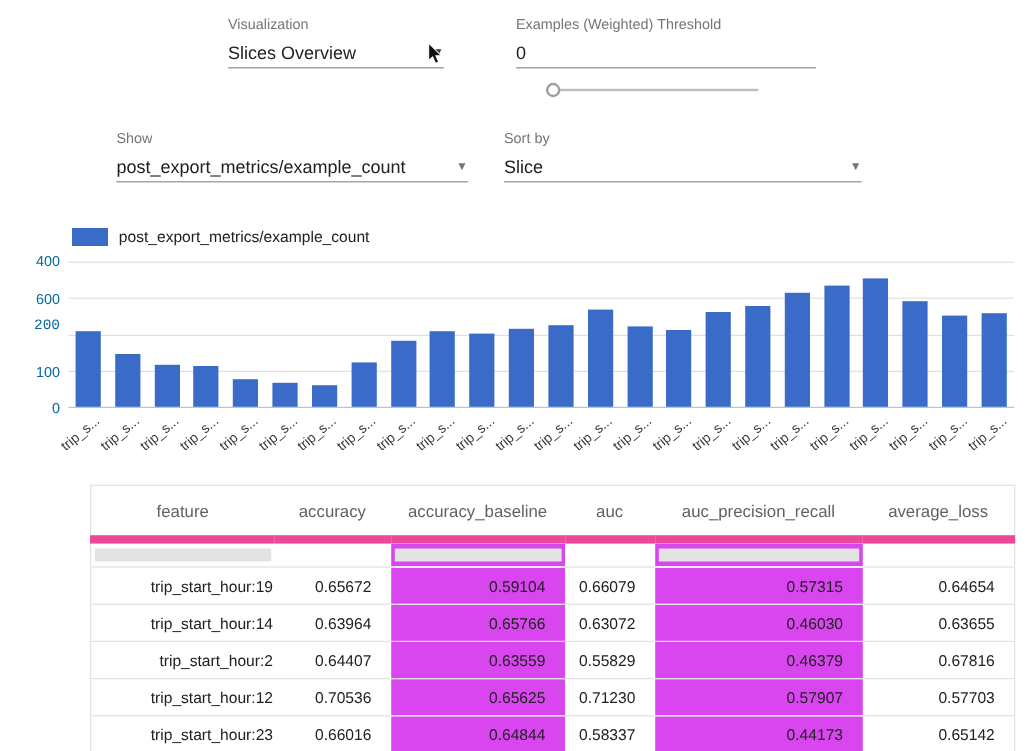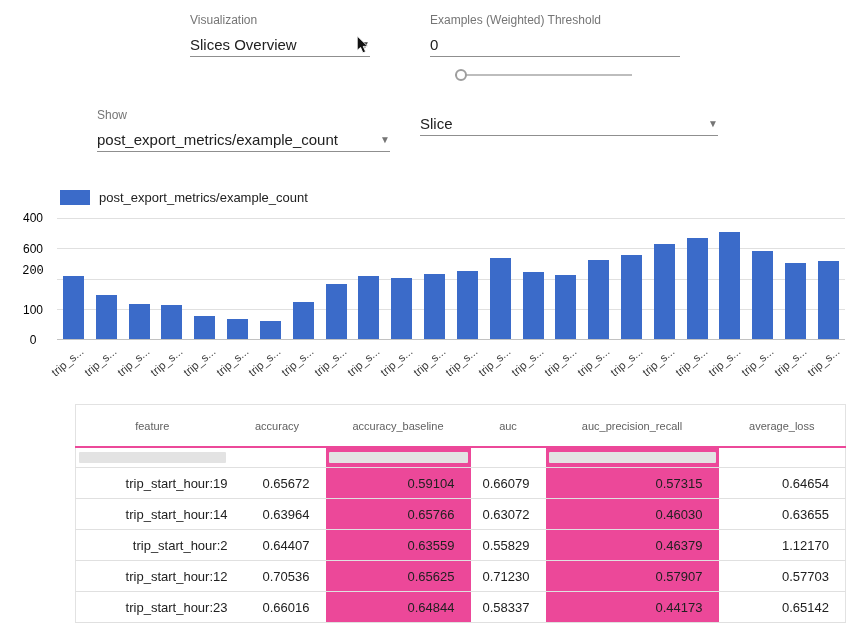--- a/index.html
+++ b/index.html
@@ -37,47 +37,47 @@
   #cursor{left:356px;top:35px;width:13px;height:20px;z-index:50}
 
   
   #legend{left:60px;top:190px;display:flex;align-items:center;gap:9px}
   #legend .swatch{width:30px;height:15px;display:inline-block}
   #legend .legend-text{font-size:13px;color:#212121}
 
   #plot{left:57px;top:218px;width:788px;height:122px}
   .grid{position:absolute;left:0;right:0;height:1px;background:#e0e0e0}
   .grid.base{background:#c2c2c2}
-  .ylab{position:absolute;width:34px;left:-41px;text-align:center;font-size:12px;color:#000000;line-height:14px}
+  .ylab{position:absolute;width:34px;left:-41px;text-align:right;font-size:12px;color:#0369a1;line-height:14px}
   #bars{position:absolute;left:0;right:0;top:0;bottom:1px;display:flex}
   .slot{flex:1;display:flex;align-items:flex-end;justify-content:center;height:100%}
   .bar{width:21px}
   .xlab{
     position:absolute;top:127px;font-size:11.5px;color:#3a3a3a;white-space:nowrap;
     transform:translateX(-100%) rotate(-40deg);transform-origin:100% 0;
   }
 
   
   #tbl{
     position:absolute;left:75px;top:404px;width:770px;
     border-collapse:collapse;table-layout:fixed;
     font-size:13px;color:#212121;border:1px solid #e2e2e2;background:#fff;
   }
   #tbl th{
-    font-weight:normal;font-size:11px;color:#616161;height:39px;
-    text-align:center;border-bottom:2px solid #ec4899;cursor:pointer;
+    font-weight:normal;font-size:14px;color:#616161;height:39px;
+    text-align:center;border-bottom:7px solid #ec4899;cursor:pointer;
     overflow:hidden;white-space:nowrap;
   }
   #tbl td{overflow:hidden;white-space:nowrap}
   #tbl tr.filter td{height:15px;padding:2px 3px;border-bottom:1px solid #e0e0e0}
   .filterbox{height:11px;background:#e3e3e3;border-radius:1px}
   #tbl tbody td{height:28px;border-bottom:1px solid #e0e0e0}
   #tbl td.feat{text-align:right}
   #tbl td.num{text-align:right;padding-right:16px}
-  #tbl .shade{background:#ec4899}
+  #tbl .shade{background:#d946ef}
 </style>
 </head>
 <body>
 
 <div class="group" id="viz-group">
   <div class="lbl">Visualization</div>
   <div class="sel">
     <span>Slices Overview</span>
     <span class="dd-arrow dark">▼</span>
   </div>
@@ -99,20 +99,21 @@
 
 <div class="group" id="show-group">
   <div class="lbl">Show</div>
   <div class="sel">
     <span>post_export_metrics/example_count</span>
     <span class="dd-arrow">▼</span>
   </div>
 </div>
 
 <div class="group" id="sort-group">
+  <div class="lbl">Sort by</div>
   <div class="sel">
     <span>Slice</span>
     <span class="dd-arrow">▼</span>
   </div>
 </div>
 
 <div class="abs" id="legend">
   <span class="swatch" style="background: rgb(59, 107, 201);"></span>
   <span class="legend-text">post_export_metrics/example_count</span>
 </div>
@@ -281,21 +282,21 @@
         <td class="num">0.63072</td>
         <td class="num shade">0.46030</td>
         <td class="num">0.63655</td>
       </tr>
       <tr>
         <td class="feat">trip_start_hour:2</td>
         <td class="num">0.64407</td>
         <td class="num shade">0.63559</td>
         <td class="num">0.55829</td>
         <td class="num shade">0.46379</td>
-        <td class="num">1.12170</td>
+        <td class="num">0.67816</td>
       </tr>
       <tr>
         <td class="feat">trip_start_hour:12</td>
         <td class="num">0.70536</td>
         <td class="num shade">0.65625</td>
         <td class="num">0.71230</td>
         <td class="num shade">0.57907</td>
         <td class="num">0.57703</td>
       </tr>
       <tr>

